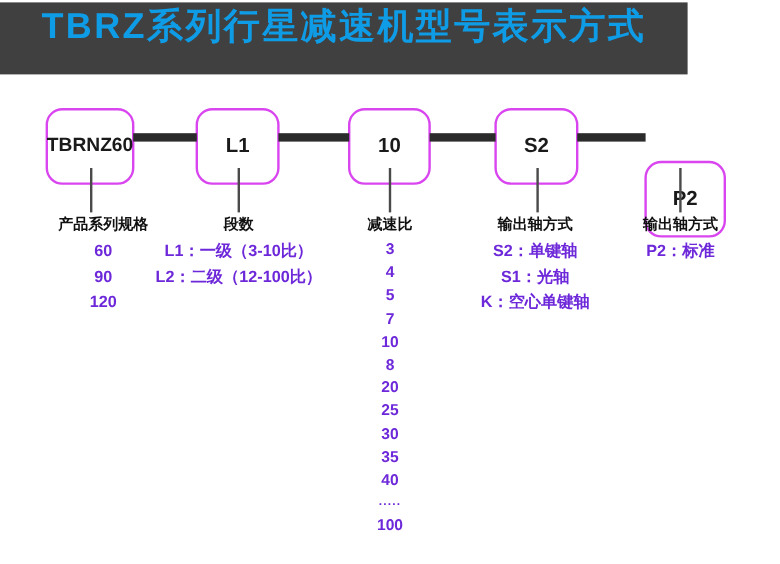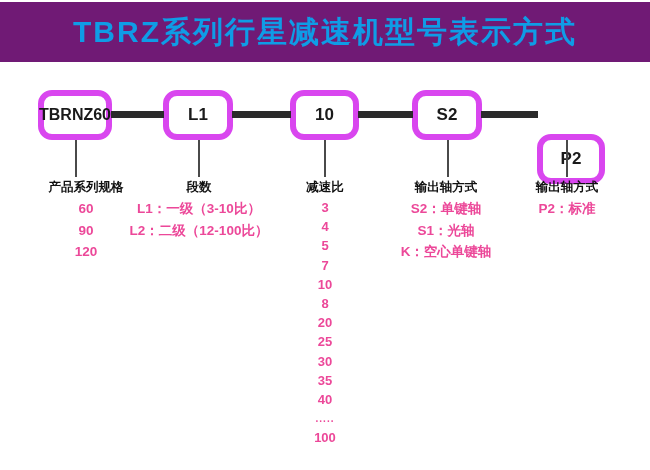--- a/index.html
+++ b/index.html
@@ -2,50 +2,50 @@
 <html><head>
 <meta charset="utf-8">
 <style>
   html,body{margin:0;padding:0;background:#ffffff;}
   .page{
     position:relative;width:650px;height:470px;overflow:hidden;
     background:#ffffff;
     font-family:"Liberation Sans","DejaVu Sans",sans-serif;
   }
   .banner{
-    position:absolute;left:0;top:2px;width:650px;height:60px;
-    background:#701a75;
-    display:flex;align-items:center;justify-content:center;
+    position:absolute;left:0;top:2px;width:573px;height:60px;
+    background:#404040;
+    display:flex;align-items:flex-start;justify-content:center;
   }
   .banner-title{
     color:#0f9ce6;font-size:30px;font-weight:bold;letter-spacing:2px;
     white-space:nowrap;
   }
   .node{
-    position:absolute;top:90px;height:50px;box-sizing:border-box;
-    background:#ffffff;border:6px solid #d946ef;border-radius:14px;
+    position:absolute;top:90px;height:64px;box-sizing:border-box;
+    background:#ffffff;border:2px solid #d946ef;border-radius:14px;
     display:flex;align-items:center;justify-content:center;
     font-weight:bold;color:#1a1a1a;font-size:16px;letter-spacing:0px;
   }
   .connector{
     position:absolute;top:111px;height:7px;background:#2b2b2b;
   }
   .stub{
     position:absolute;top:140px;height:37px;width:2px;background:#4a4a4a;
   }
   .col{
     position:absolute;top:180px;transform:translateX(-50%);
     text-align:center;white-space:nowrap;color:#1a1a1a;
   }
   .col-label{
     font-weight:bold;font-size:12.5px;line-height:14px;margin-bottom:4px;
     color:#111111;
   }
   .col-item{
-    font-weight:bold;font-size:13.5px;line-height:21.5px;color:#ec4899;
+    font-weight:bold;font-size:13.5px;line-height:21.5px;color:#6d28d9;
   }
   .col-ratio .col-item{line-height:19.2px;font-size:13px;}
   .col-item.ellipsis{font-size:10px;letter-spacing:1px;}
 </style>
 </head>
 <body>
 
 <div class="page">
 
   <div class="banner">

